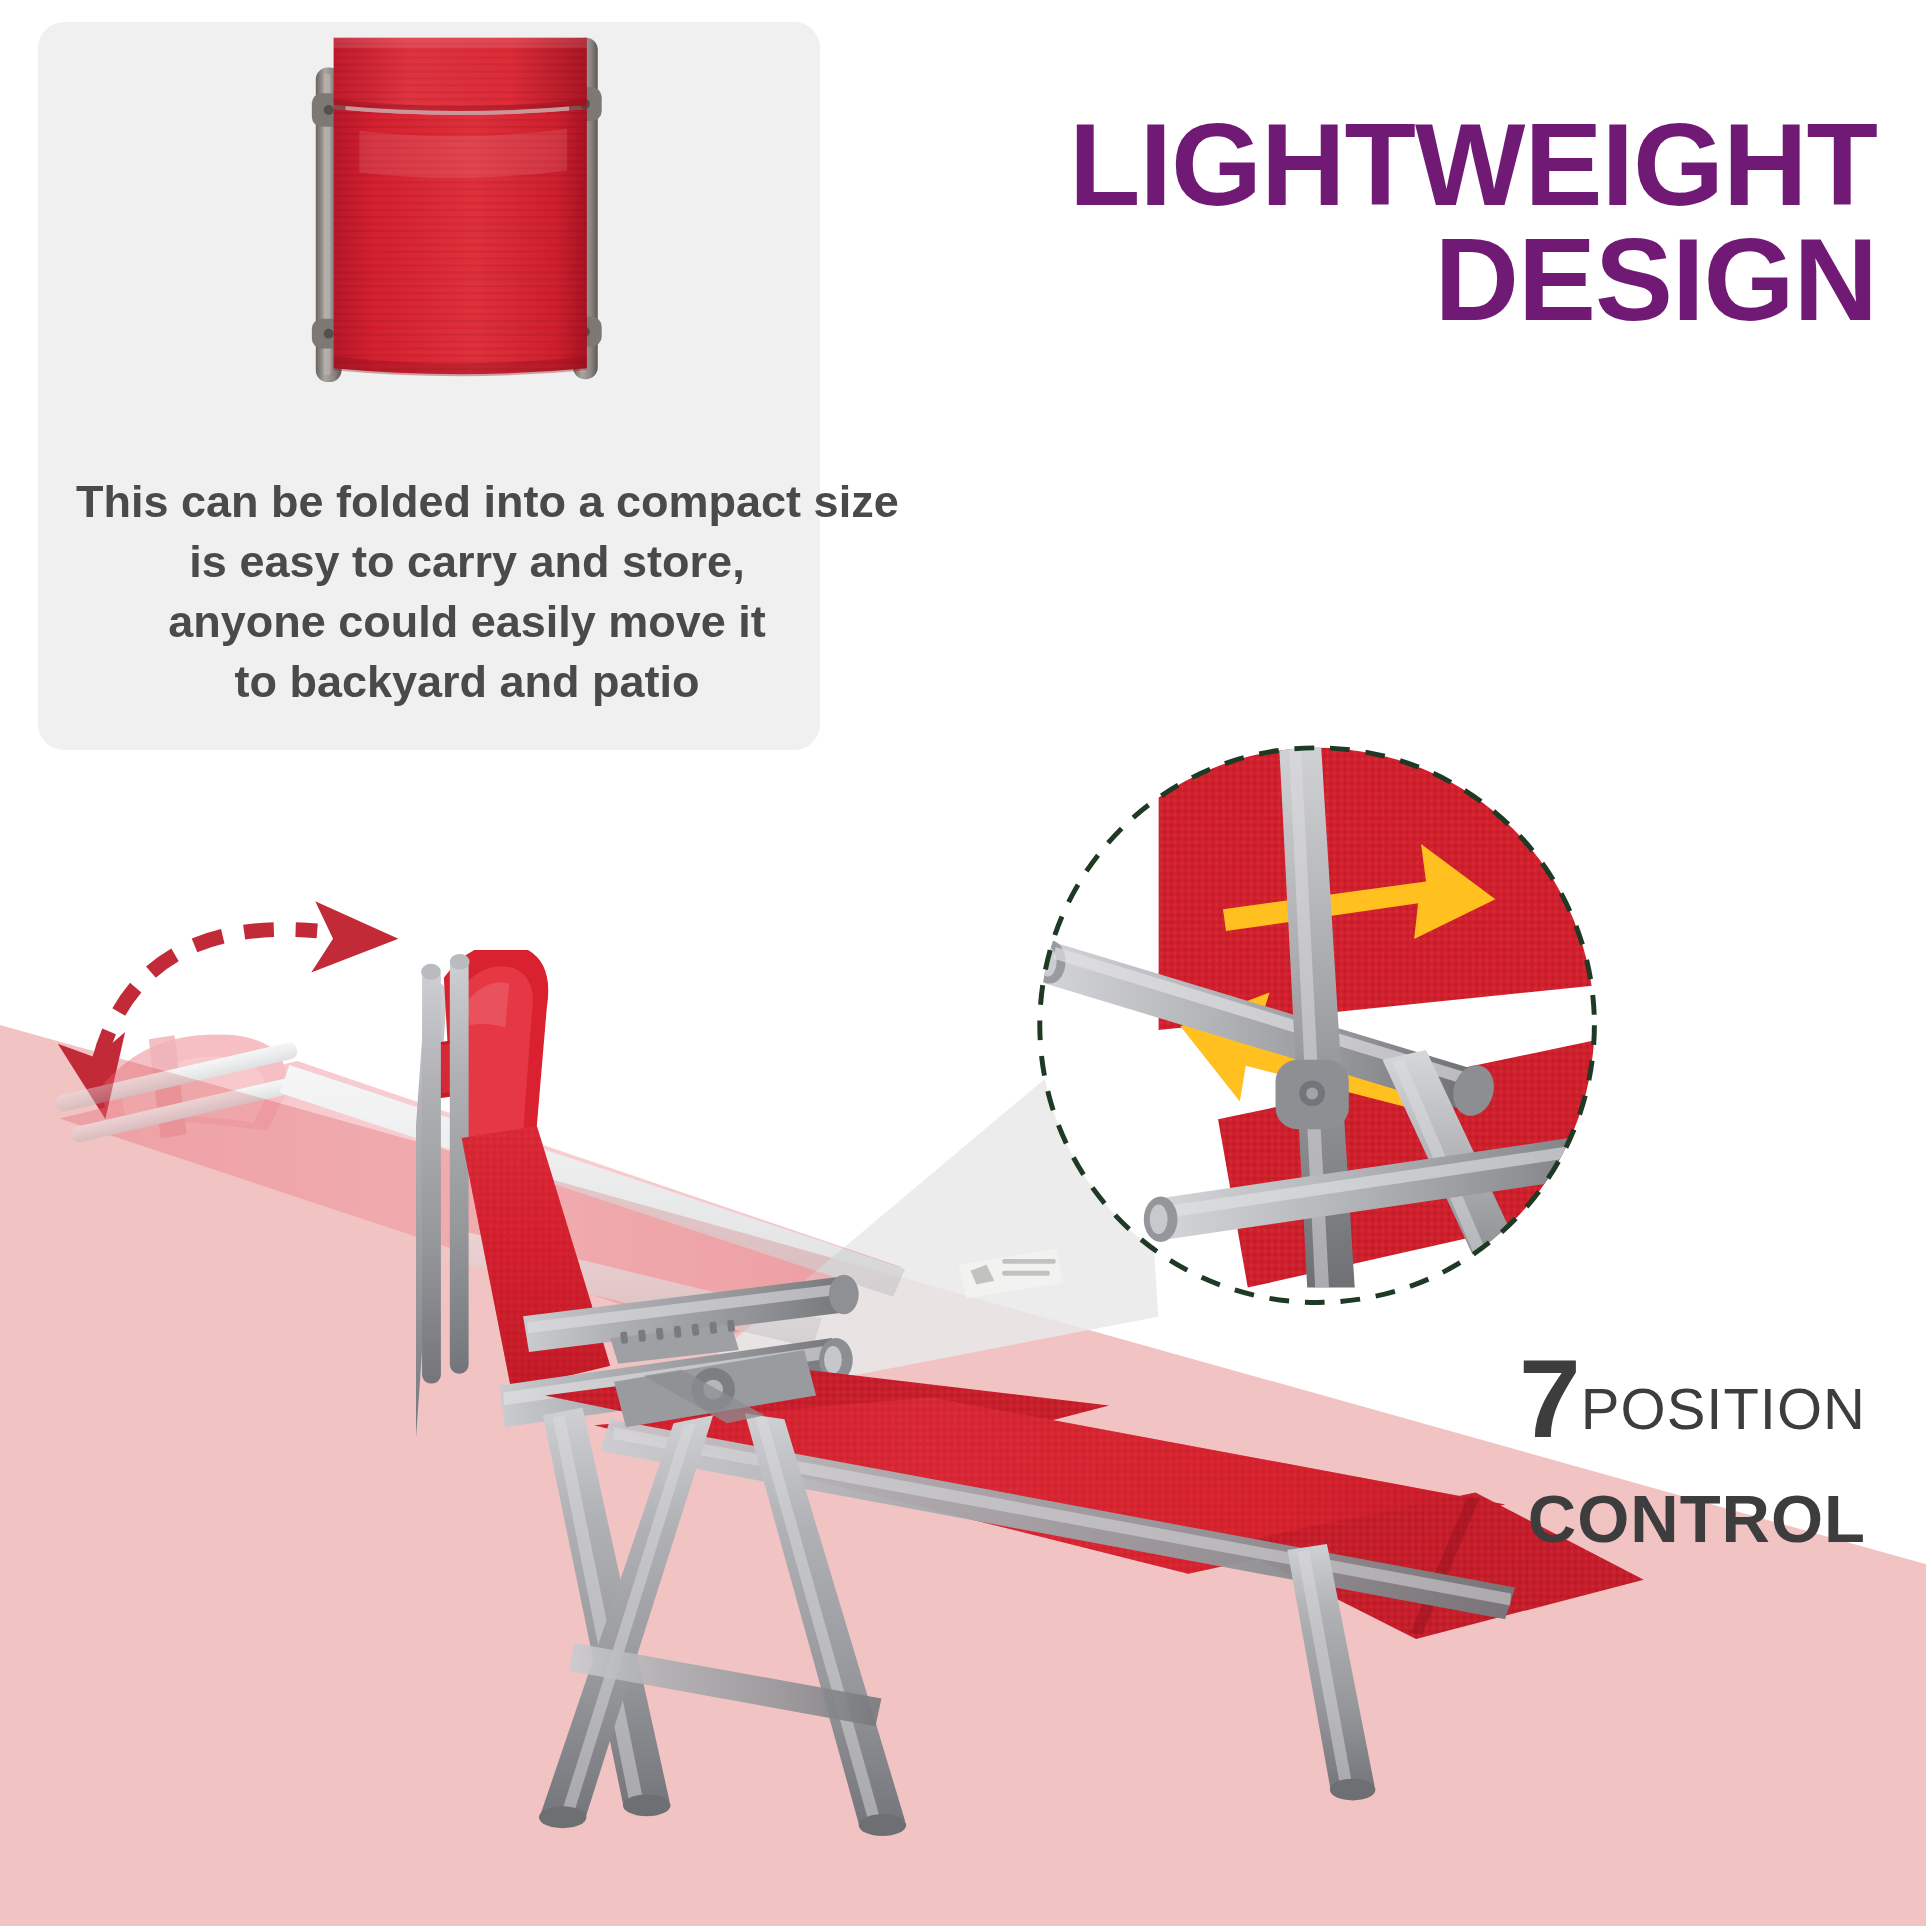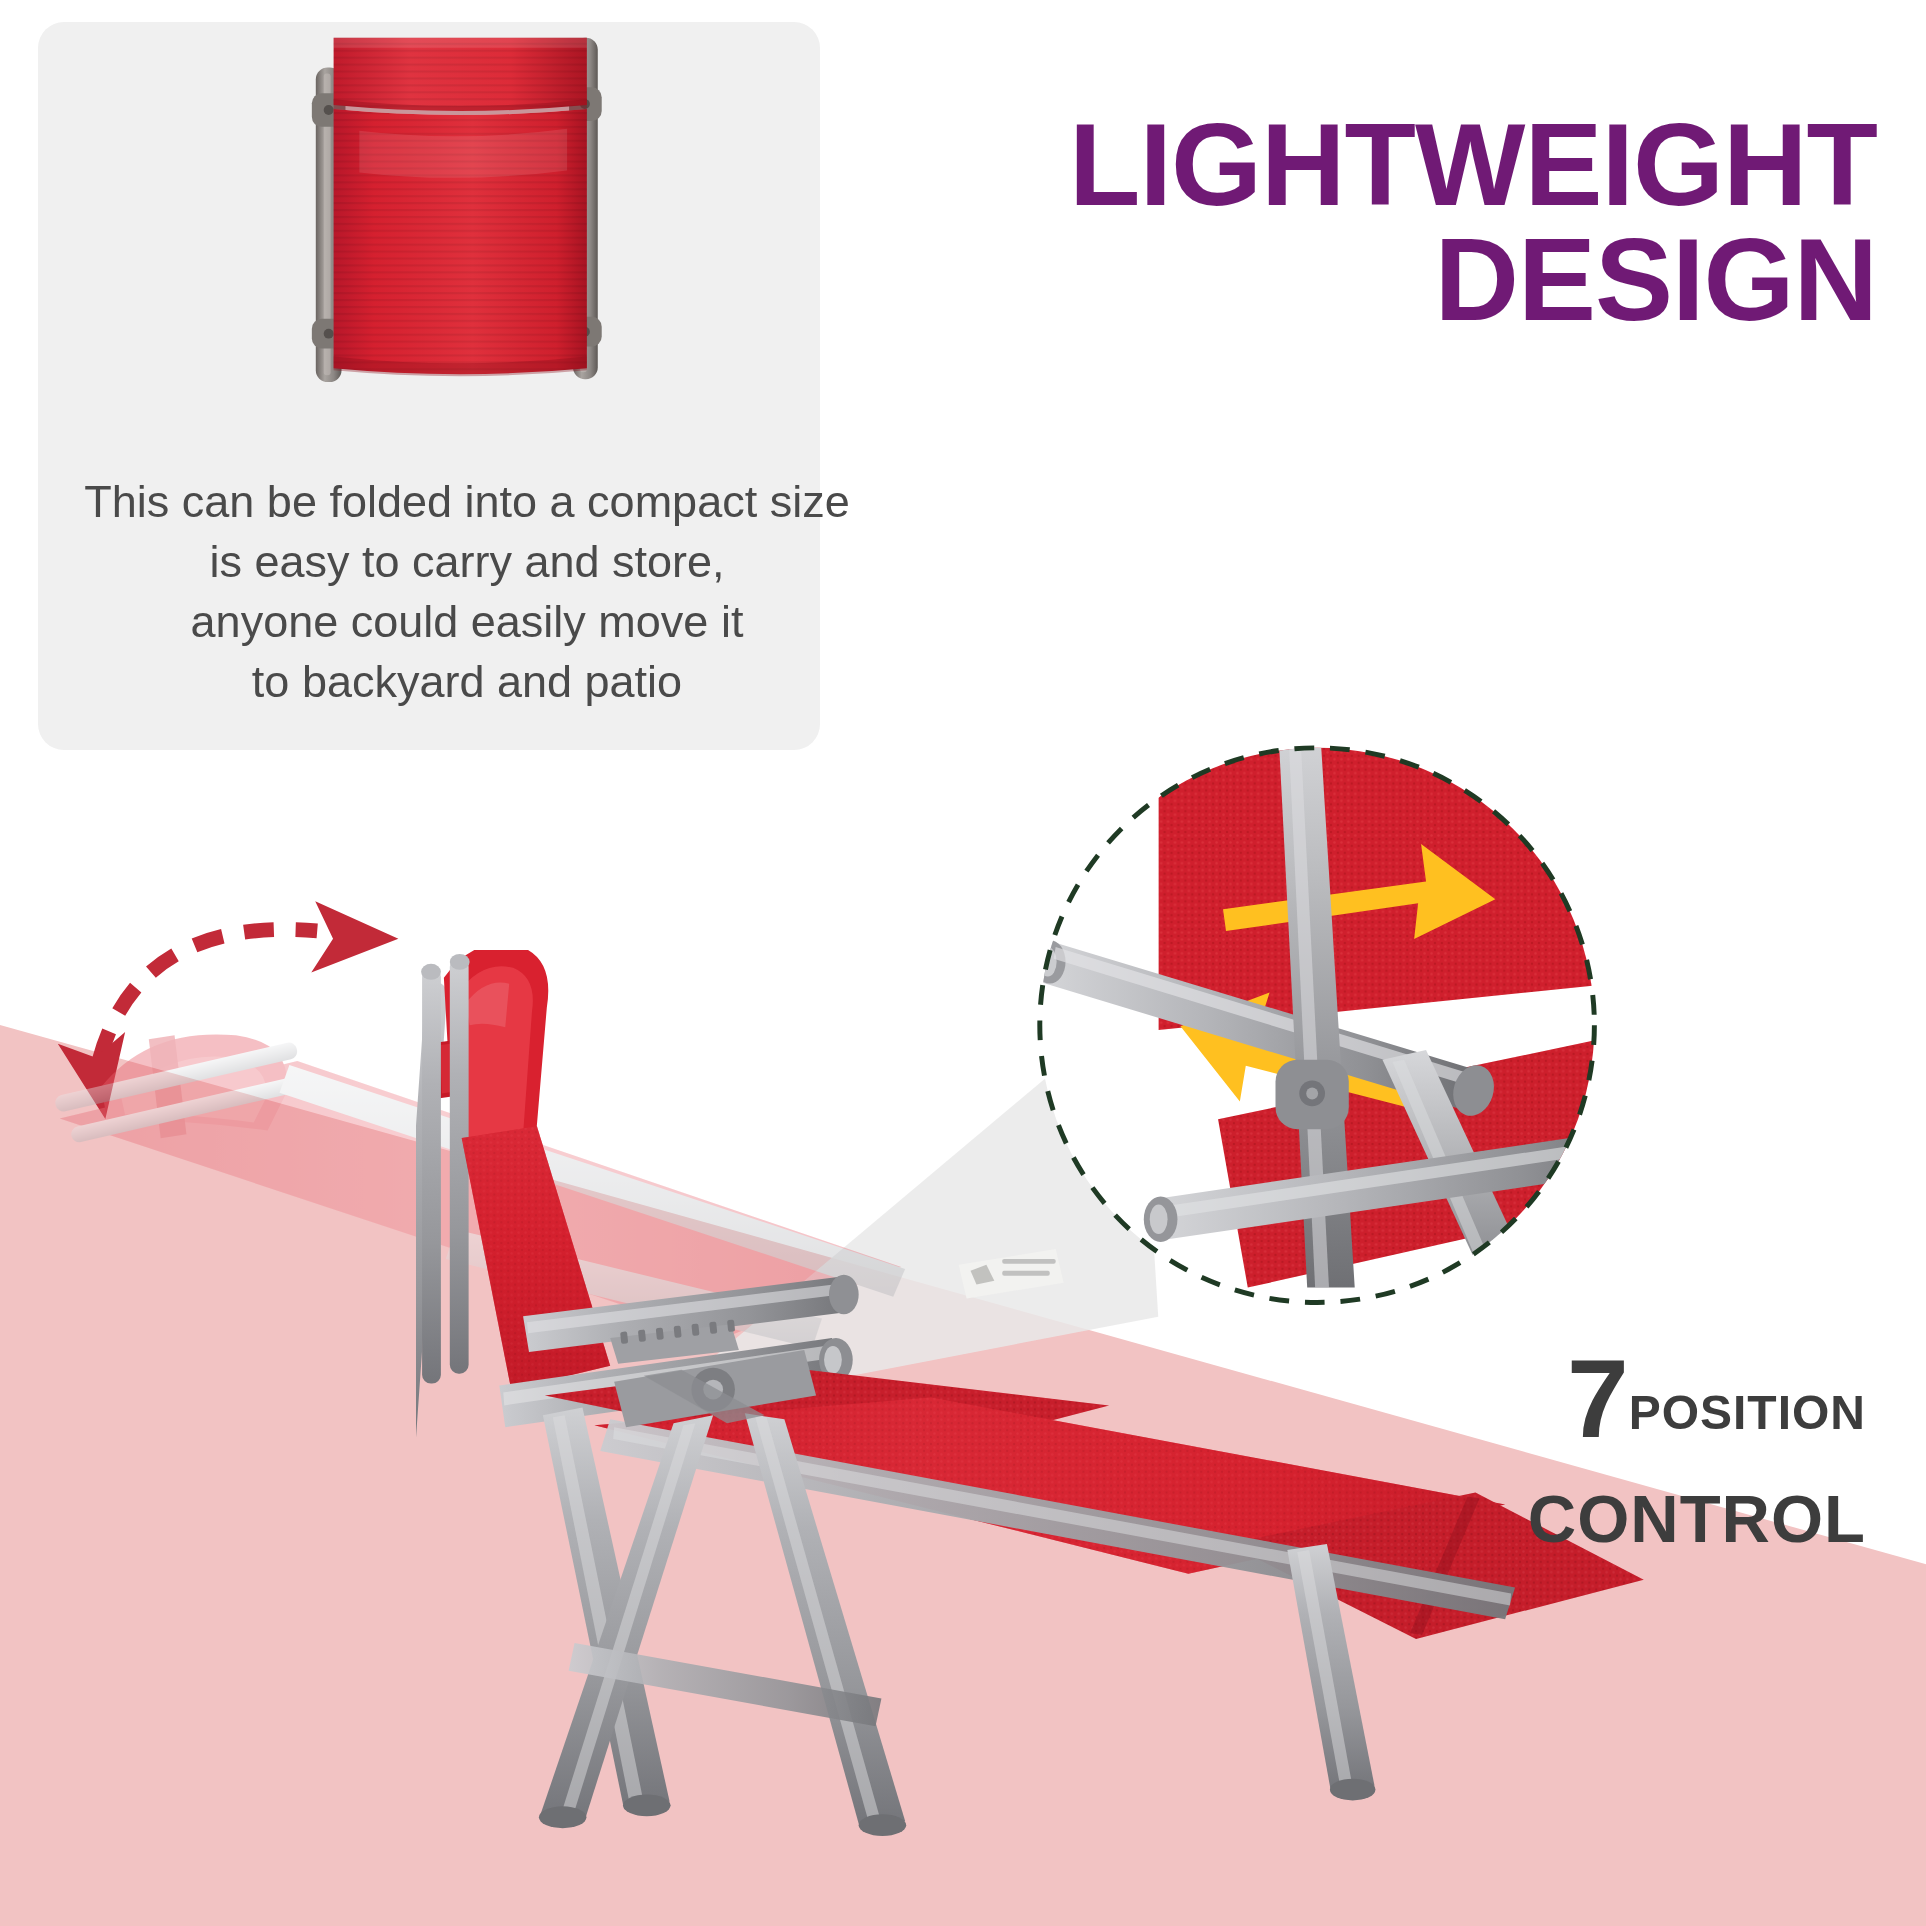--- a/index.html
+++ b/index.html
@@ -9,35 +9,35 @@
 
   
   .pink-wedge{position:absolute;left:0;top:0;width:1927px;height:1927px;}
 
   
   .info-panel{position:absolute;left:38px;top:22px;width:782px;height:728px;
               background:#f0f0f0;border-radius:26px;}
   .panel-photo{position:absolute;left:252px;top:0px;width:386px;height:371px;}
   .panel-text{position:absolute;left:38px;top:450px;width:782px;
               text-align:center;color:#4a4a4a;font-size:45px;line-height:60px;
-              font-family:"Liberation Sans",sans-serif;font-weight:400;}
+              font-family:"Liberation Sans",sans-serif;font-weight:700;}
   .panel-text div{white-space:nowrap;}
 
   
   .headline{position:absolute;right:50px;top:107px;width:990px;text-align:right;
             color:#701a75;font-weight:bold;font-size:117px;line-height:115px;
             letter-spacing:-1px;font-family:"Liberation Sans",sans-serif;}
   .headline div{white-space:nowrap;}
 
   
   .poscontrol{position:absolute;right:61px;top:1354px;width:673px;text-align:right;
               color:#3d3d3d;font-family:"Liberation Sans",sans-serif;}
   .poscontrol .l1{font-size:0;line-height:91px;white-space:nowrap;}
   .poscontrol .big7{font-size:111px;font-weight:bold;vertical-align:-8px;}
-  .poscontrol .posword{font-size:48px;font-weight:700;letter-spacing:1px;margin-top:20px;}
+  .poscontrol .posword{font-size:58px;font-weight:400;letter-spacing:1px;margin-top:20px;}
   .poscontrol .l2{font-size:67px;line-height:87px;font-weight:700;letter-spacing:1px;
                   white-space:nowrap;}
 
   svg{display:block;}
   .abs{position:absolute;left:0;top:0;}
 </style>
 </head>
 <body>
 
 <div id="stage">

